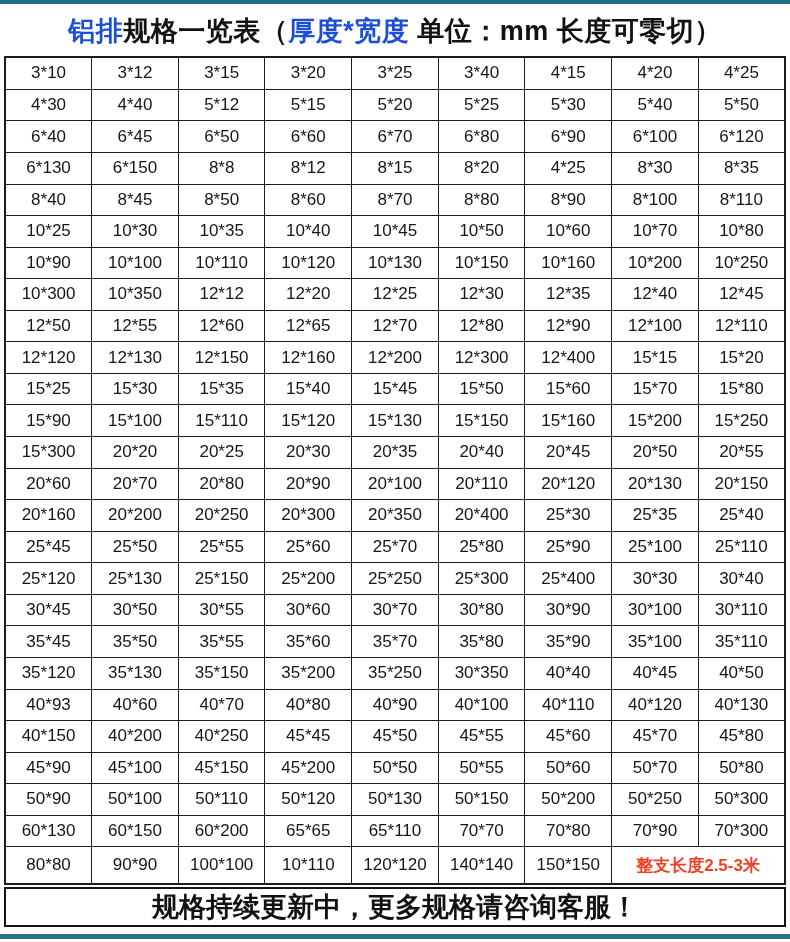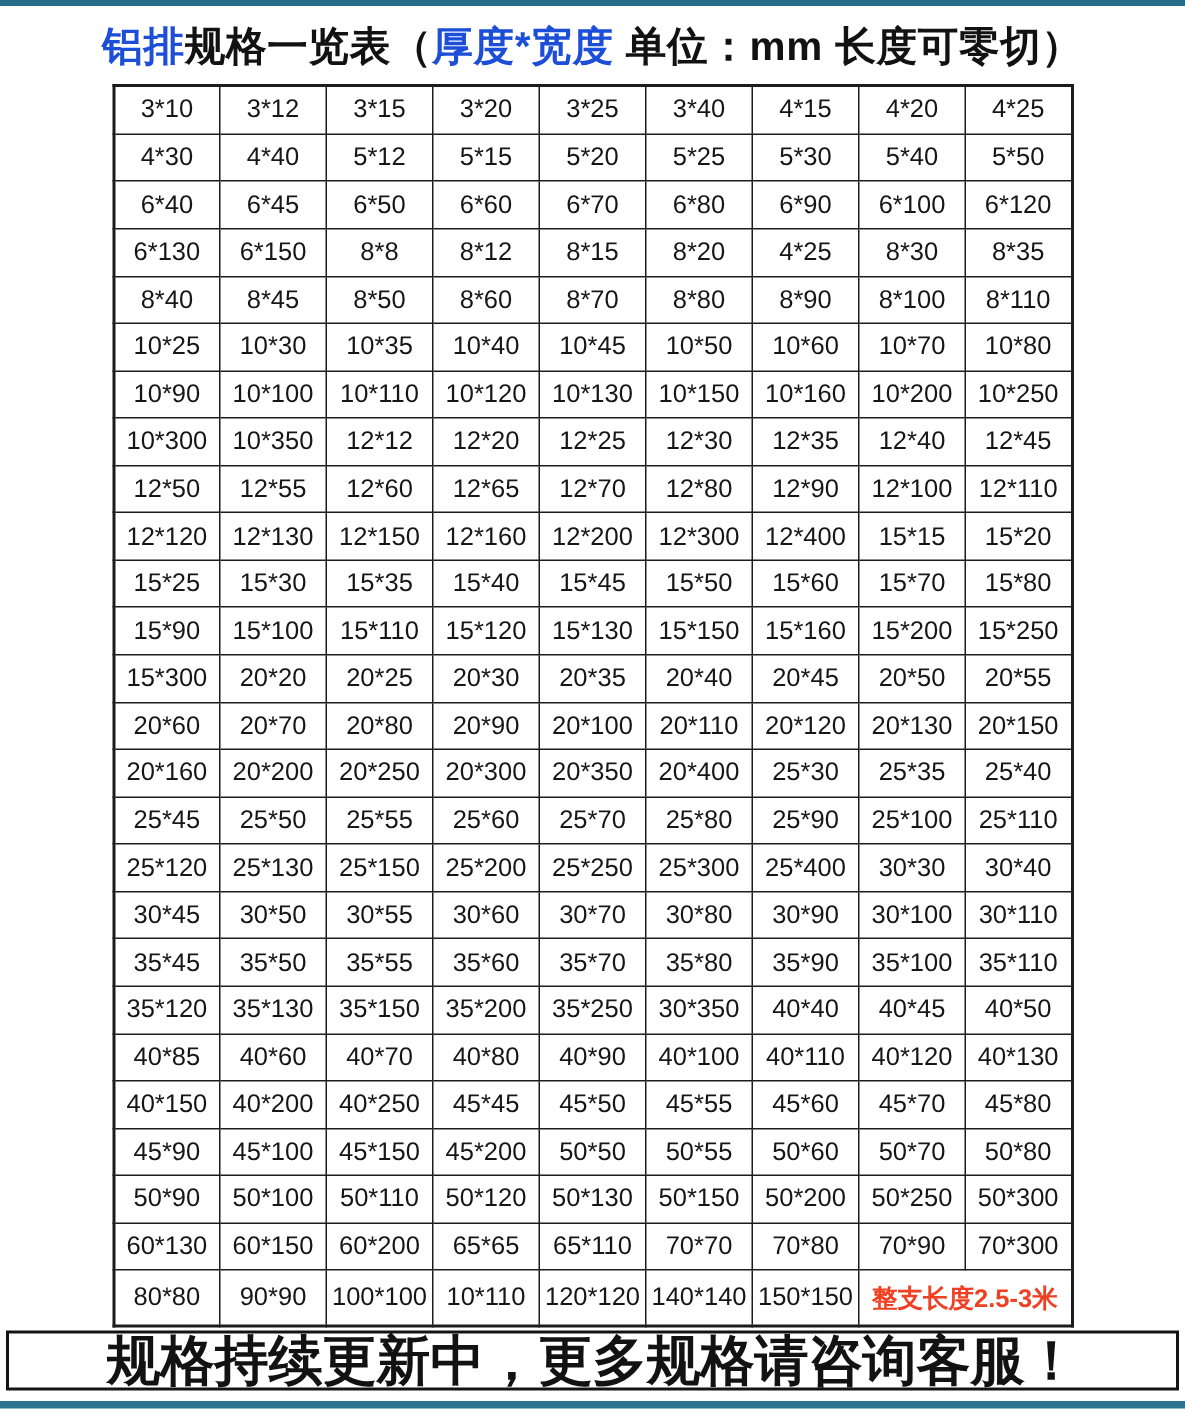--- a/index.html
+++ b/index.html
@@ -10,38 +10,38 @@
   }
   .accent-line{width:790px;height:4px;background:#266c86;}
   .accent-line.bottom{position:absolute;left:0;bottom:3px;height:5px;background:#2d7191;}
   .title{
     margin:9px 0 7px 0;text-align:center;
     font-size:27px;font-weight:bold;color:#121212;
     letter-spacing:0.5px;white-space:nowrap;
   }
   .title .red{color:#1d4ed8;}
   table.spec{
-    width:641px;height:829px;margin:0 auto;
+    width:782px;height:829px;margin:0 auto;
     border-collapse:collapse;table-layout:fixed;
     border:2px solid #1c1c1c;
   }
   table.spec td{
     border:1px solid #1c1c1c;
     text-align:center;vertical-align:middle;
     font-size:17px;color:#161616;
     padding:0;overflow:hidden;white-space:nowrap;
   }
   table.spec td.note{
     color:#f04023;font-size:17px;font-weight:bold;
   }
   .footer-box{
     width:778px;margin:2px auto 0 auto;
     border:2px solid #141414;
     height:36px;line-height:36px;
-    text-align:center;font-size:36px;font-weight:bold;color:#121212;
+    text-align:center;font-size:27px;font-weight:bold;color:#121212;
     white-space:nowrap;
   }
 </style>
 </head>
 <body>
 
 <div class="accent-line"></div>
 
 <h1 class="title"><span class="red">铝排</span><span>规格一览表（</span><span class="red">厚度*宽度</span><span> 单位：mm 长度可零切）</span></h1>
 
@@ -261,21 +261,21 @@
         <td>35*130</td>
         <td>35*150</td>
         <td>35*200</td>
         <td>35*250</td>
         <td>30*350</td>
         <td>40*40</td>
         <td>40*45</td>
         <td>40*50</td>
       </tr>
       <tr>
-        <td>40*85</td>
+        <td>40*93</td>
         <td>40*60</td>
         <td>40*70</td>
         <td>40*80</td>
         <td>40*90</td>
         <td>40*100</td>
         <td>40*110</td>
         <td>40*120</td>
         <td>40*130</td>
       </tr>
       <tr>

